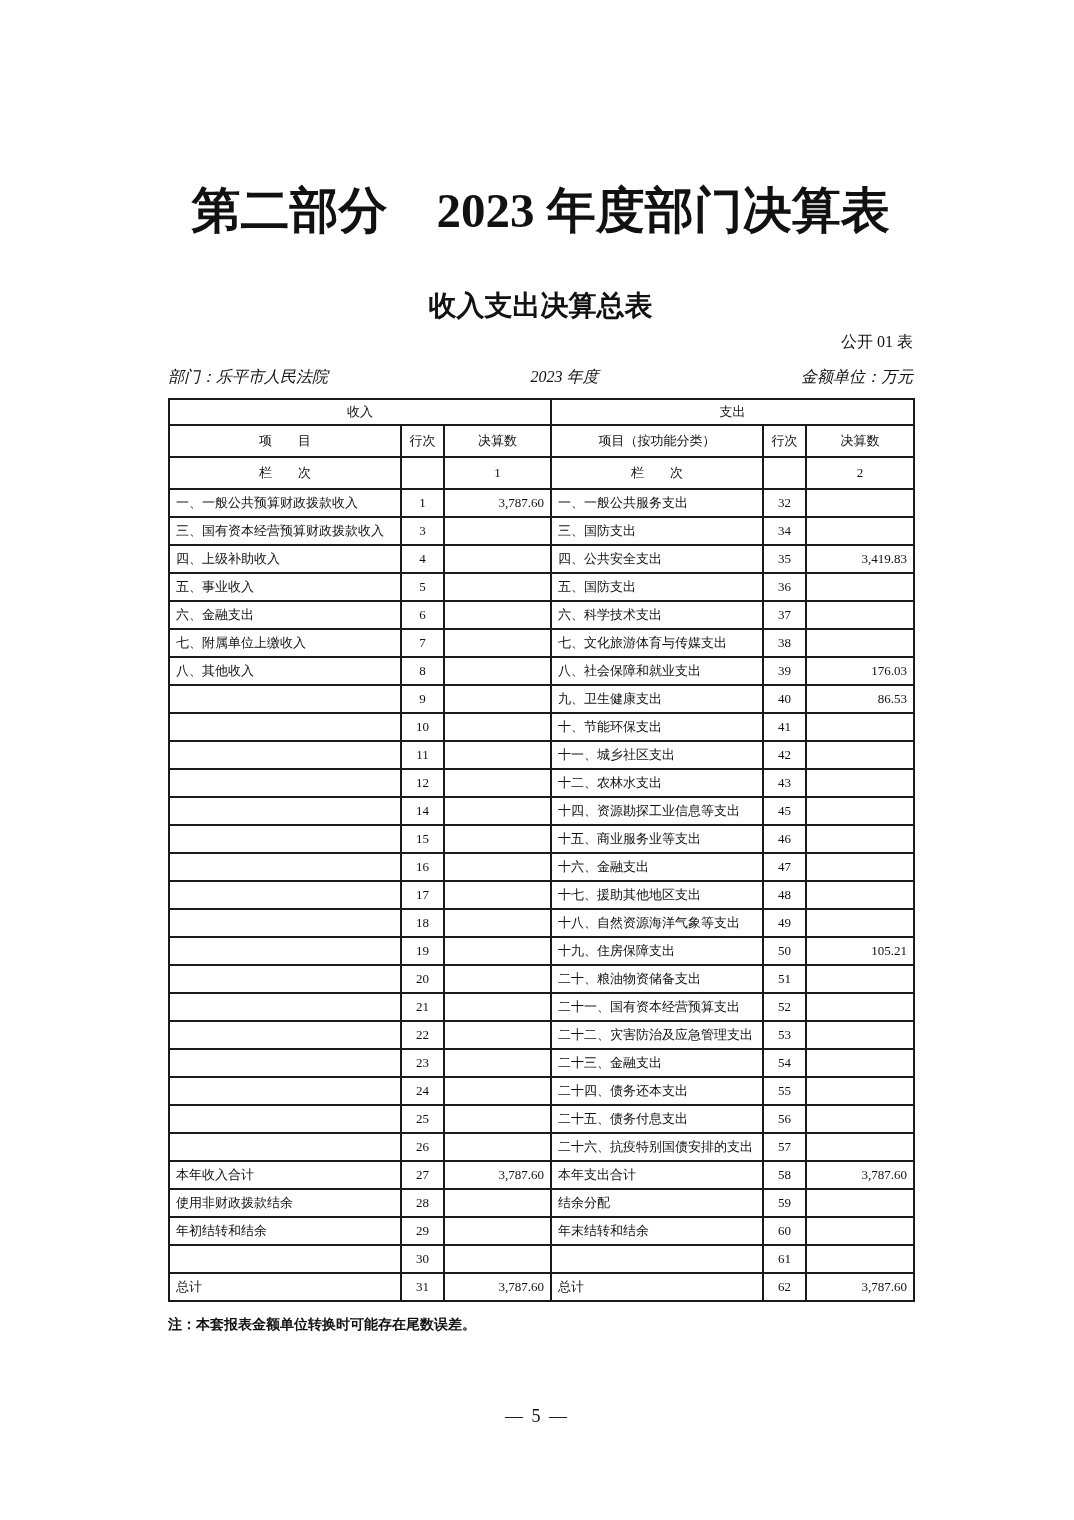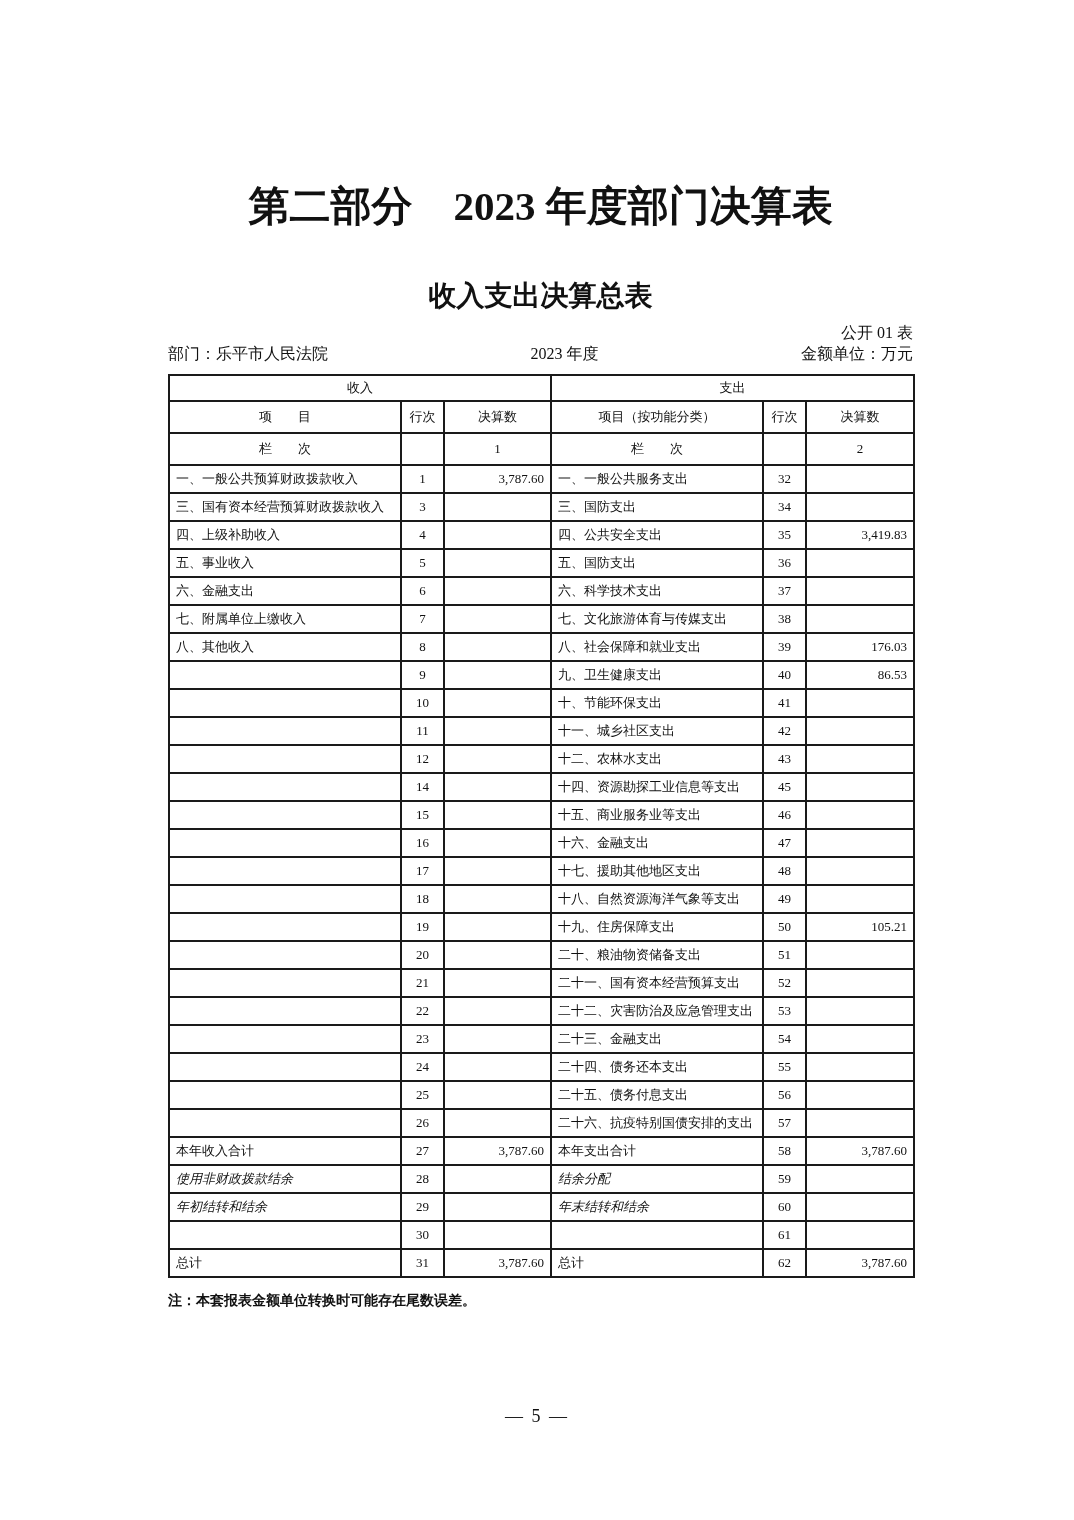--- a/index.html
+++ b/index.html
@@ -12,45 +12,47 @@
     font-family: "Liberation Serif", "DejaVu Serif", serif;
     overflow: hidden;
   }
   .content {
     width: 745px;
     margin-left: 168px;
   }
   .part-title {
     margin: 0;
     padding-top: 182px;
-    font-size: 41px;
+    font-size: 49px;
     line-height: 1.2;
     font-weight: bold;
     text-align: center;
     white-space: nowrap;
   }
   .table-title {
     margin: 48px 0 0 0;
     font-size: 28px;
     line-height: 1.2;
     font-weight: bold;
     text-align: center;
   }
   .code-line {
     margin-top: 10px;
     font-size: 16px;
     line-height: 1.3;
     text-align: right;
   }
   .meta-line {
+    margin-top: 14px;
     font-size: 16px;
     line-height: 1.3;
     display: flex;
     justify-content: space-between;
     align-items: flex-start;
+    font-style: italic;
   }
   table.summary {
     margin-top: 10px;
     width: 745px;
     border-collapse: collapse;
     table-layout: fixed;
     font-size: 13px;
   }
   table.summary th, table.summary td {
     border: 2px solid #1a1a1a;
@@ -59,21 +61,21 @@
     overflow: hidden;
     white-space: nowrap;
     height: 26px;
   }
   table.summary thead tr.sec th { height: 24px; text-align: center; }
   table.summary thead tr.cols th { height: 30px; text-align: center; }
   table.summary thead tr.lan th { height: 30px; text-align: center; }
   td.item   { text-align: left; }
   td.rowno  { text-align: center; }
   td.amount { text-align: right; }
-  td.indent { padding-left: 32px; font-style: italic; }
+  td.indent { padding-left: 32px; }
   td.total  { font-weight: bold; }
   .note {
     margin-top: 13px;
     font-size: 14px;
     line-height: 1.4;
     text-align: left;
     font-weight: bold;
   }
   .page-number {
     position: absolute;

